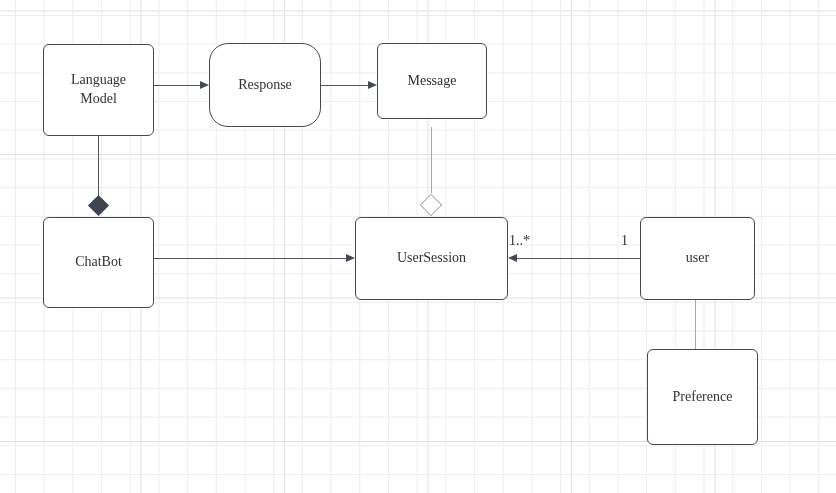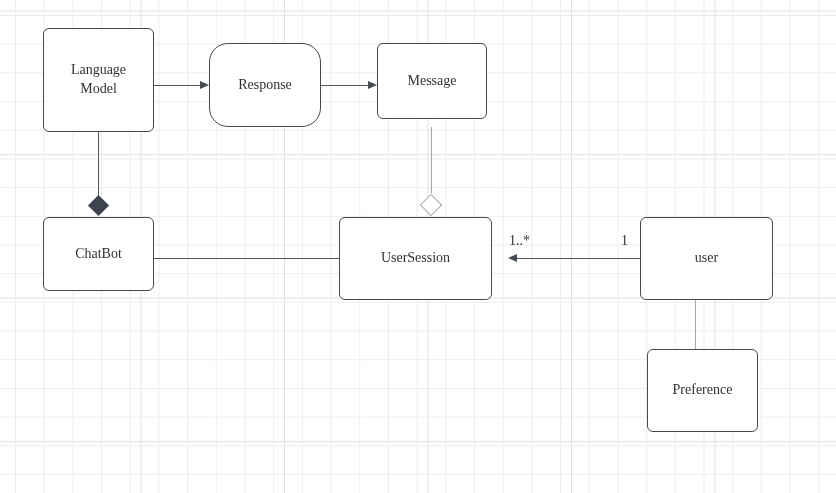--- a/index.html
+++ b/index.html
@@ -101,41 +101,41 @@
   <div class="edge-line-h" style="left:154px; top:258px; width:192px;"></div>
   <div class="arrow-right" style="left:346px; top:254px;"></div>
 
   <div class="edge-line-h" style="left:517px; top:258px; width:123px;"></div>
   <div class="arrow-left" style="left:508px; top:254px;"></div>
   <div class="edge-label" style="left:509px; top:233px;">1..*</div>
   <div class="edge-label" style="left:621px; top:233px;">1</div>
 
   <div class="edge-line-v edge-line-light" style="left:695px; top:300px; height:49px;"></div>
 
-  <div class="node" style="left:43px; top:28px; width:111px; height:104px;">
+  <div class="node" style="left:43px; top:44px; width:111px; height:92px;">
     <span class="lbl" style="width:80px;">Language Model</span>
   </div>
 
   <div class="node" style="left:209px; top:43px; width:112px; height:84px;border-radius:19px;">
     <span class="lbl">Response</span>
   </div>
 
   <div class="node" style="left:377px; top:43px; width:110px; height:76px;">
     <span class="lbl">Message</span>
   </div>
 
-  <div class="node" style="left:43px; top:217px; width:111px; height:74px;justify-content:center;">
+  <div class="node" style="left:43px; top:217px; width:111px; height:91px;justify-content:center;">
     <span class="lbl">ChatBot</span>
   </div>
 
-  <div class="node" style="left:339px; top:217px; width:153px; height:83px;">
+  <div class="node" style="left:355px; top:217px; width:153px; height:83px;">
     <span class="lbl">UserSession</span>
   </div>
 
-  <div class="node" style="left:640px; top:217px; width:133px; height:83px;">
+  <div class="node" style="left:640px; top:217px; width:115px; height:83px;">
     <span class="lbl">user</span>
   </div>
 
-  <div class="node" style="left:647px; top:349px; width:111px; height:83px;">
+  <div class="node" style="left:647px; top:349px; width:111px; height:96px;">
     <span class="lbl">Preference</span>
   </div>
 
 </div>
 
 </body></html>

